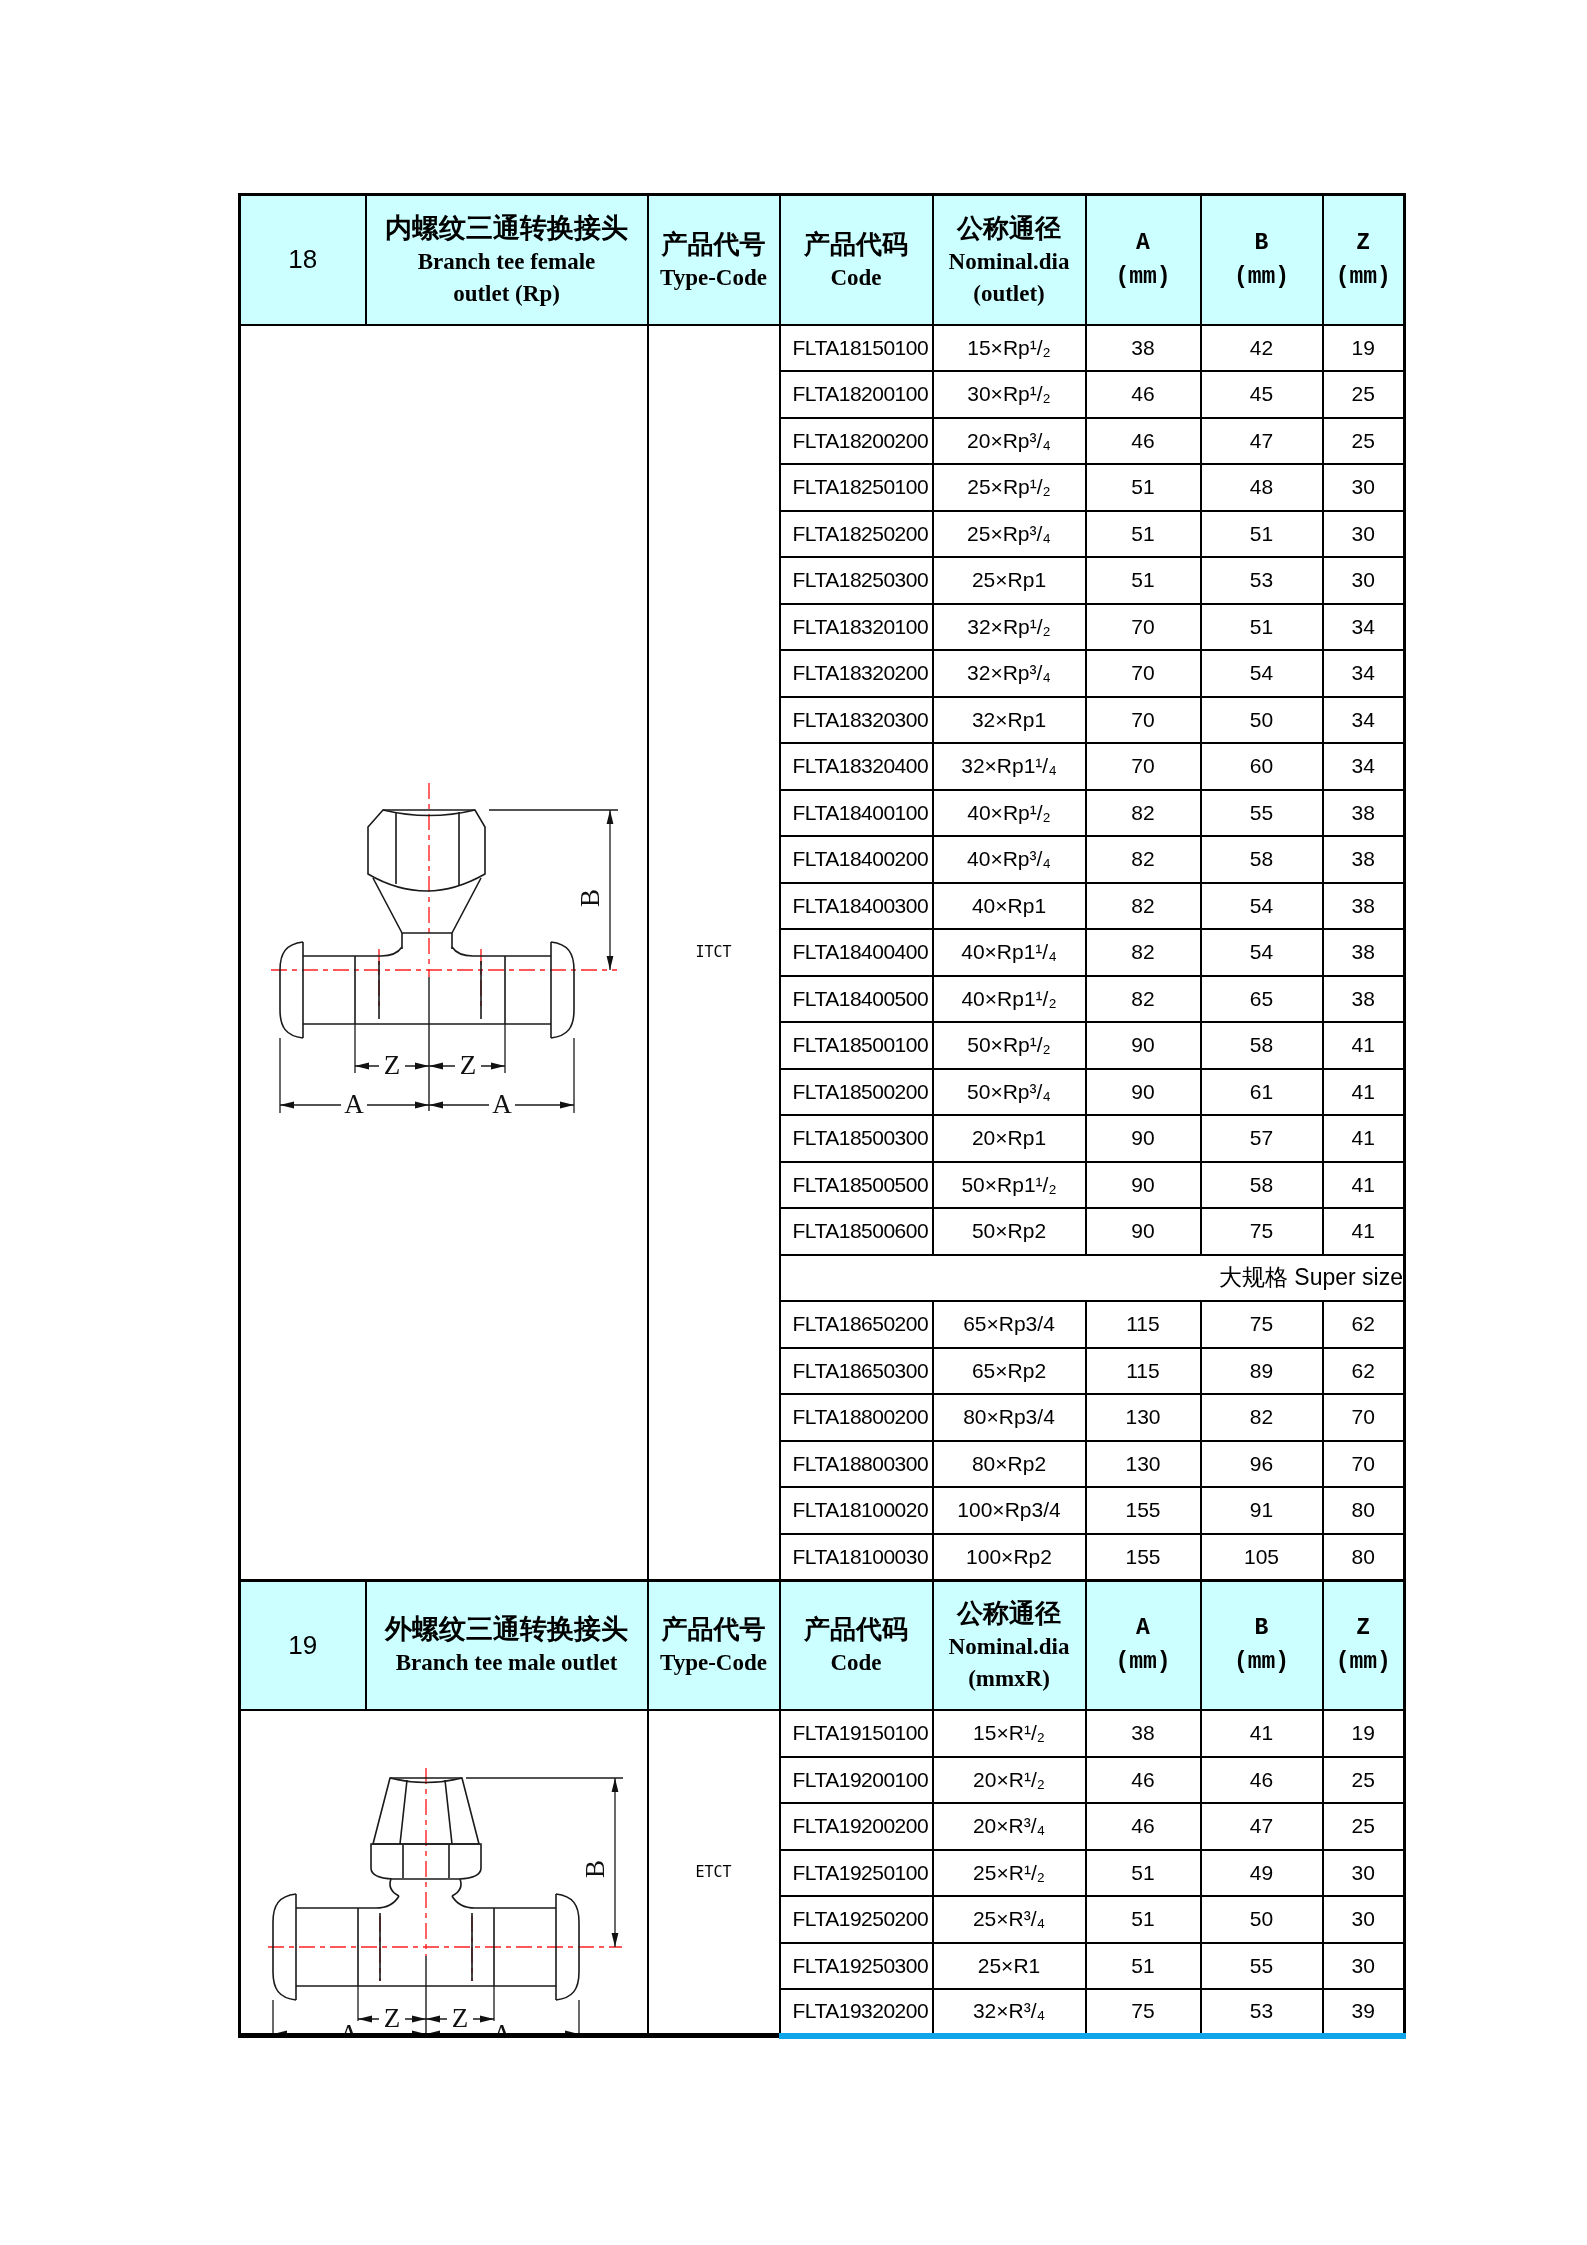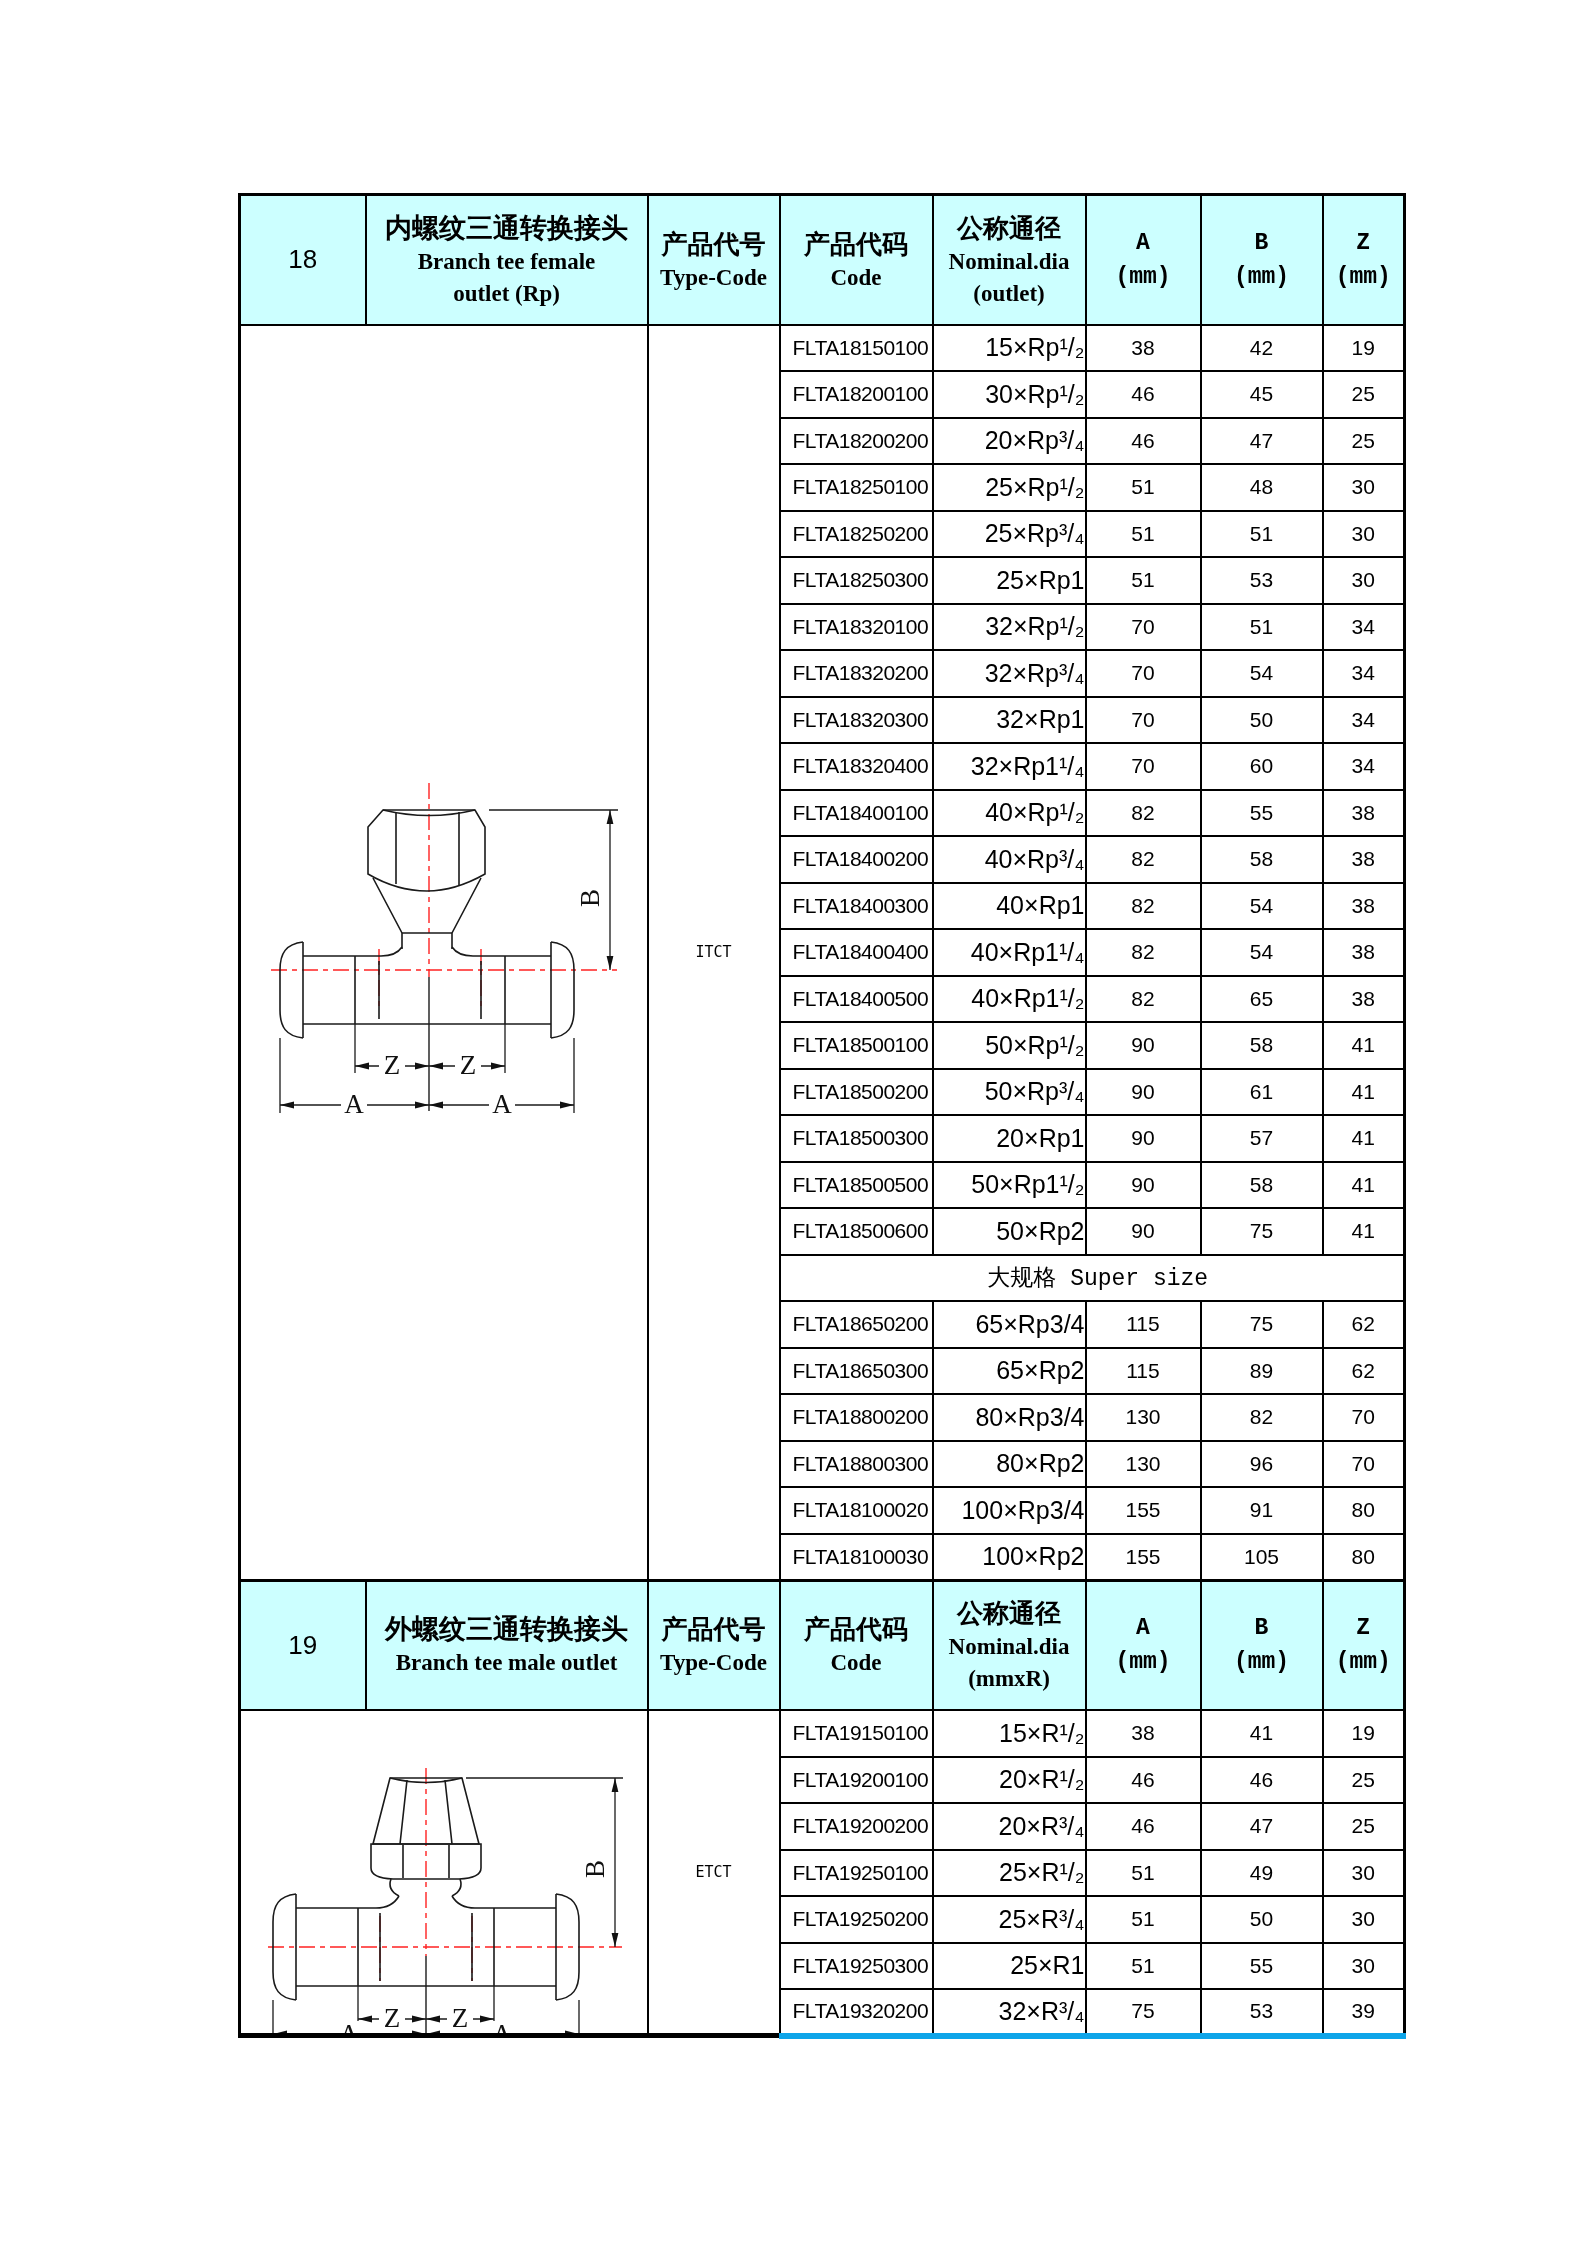--- a/index.html
+++ b/index.html
@@ -12,25 +12,25 @@
   tr.hdr{height:130px;}
   tr.hdr th{background:#CCFFFF;border-top:3px solid #000;border-bottom:2px solid #000;font-weight:bold;}
   tr.drow{height:46.5px;}
   tr.last td{border-bottom:6px solid #0ea5e9;}
   .no{font-size:26px;font-weight:normal;}
   .cn{font-size:27px;font-weight:bold;line-height:36px;font-family:"Liberation Sans",sans-serif;}
   .cn.small{font-size:26px;}
   .en{font-size:23px;font-weight:bold;line-height:32px;font-family:"Liberation Serif",serif;}
   .abz{font-size:23px;font-weight:bold;line-height:34px;font-family:"Liberation Mono",monospace;}
   td.code-cell{text-align:left;padding-left:12px;font-size:21px;letter-spacing:-0.5px;}
-  td.nom-cell{font-size:25px;text-align:right;}
+  td.nom-cell{font-size:21px;}
   td.num-cell{font-size:21px;}
   td.tc-cell{font-size:15px;font-family:"DejaVu Sans Mono",monospace;}
-  td.super-label-cell{text-align:center;padding-left:12px;font-size:23px;
-                      font-family:Liberation Mono, monospace;}
+  td.super-label-cell{text-align:right;padding-left:12px;font-size:23px;
+                      font-family:Liberation Sans, sans-serif;}
   td.draw-cell{position:relative;overflow:hidden;}
   svg text{font-family:"Liberation Serif",serif;font-size:27px;fill:#111;stroke:none;}
 </style>
 </head>
 <body>
 
 <div class="page">
 <table class="spec">
   <colgroup>
     <col style="width:126px">

